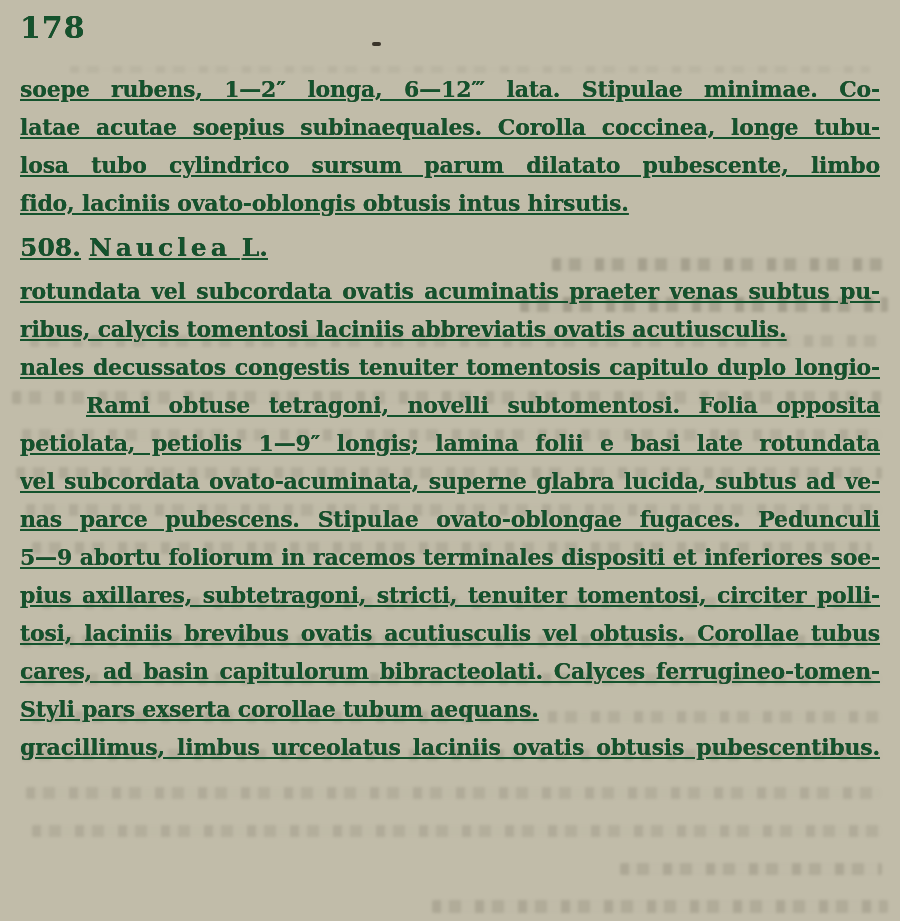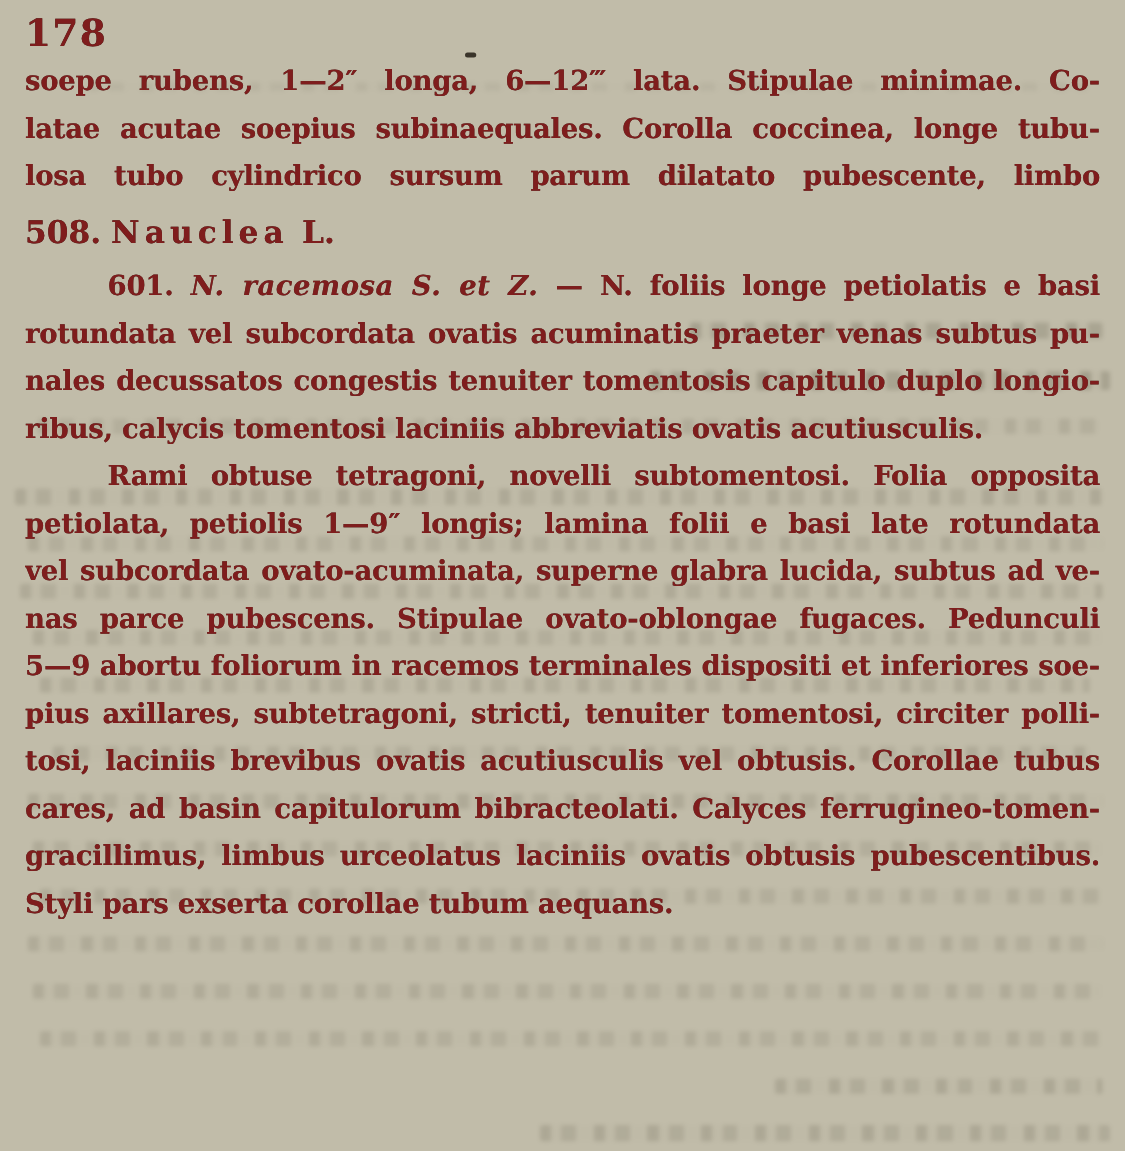--- a/index.html
+++ b/index.html
@@ -4,31 +4,31 @@
 <style>
   html, body { margin: 0; padding: 0; background: #888; }
   .page {
     position: relative;
     width: 900px;
     height: 921px;
     box-sizing: border-box;
     background: #c1bca9;
     overflow: hidden;
     font-family: "DejaVu Serif", "Liberation Serif", serif;
-    color: #7f1d1d;
+    color: #14532d;
     padding: 10px 20px 0 20px;
   }
   .pagenum {
     font-size: 30px;
     font-weight: bold;
     line-height: 36px;
     letter-spacing: 1px;
     text-shadow: 0 0 0.5px #2b261c;
   }
-  .content { margin-top: 0; position: relative; z-index: 2; }
+  .content { margin-top: 24px; position: relative; z-index: 2; text-decoration: underline; }
   .para { margin: 0; }
   .line {
     font-size: 22px;
     font-weight: bold;
     line-height: 38px;
     height: 38px;
     letter-spacing: -0.2px;
     text-align: justify;
     text-align-last: justify;
     white-space: normal;
@@ -76,49 +76,49 @@
 
   <div class="pagenum">178</div>
 
   <div class="content">
 
     <div class="para">
       <div>
           <div class="line">soepe rubens, 1—2″ longa, 6—12‴ lata. Stipulae minimae. Co-</div>
           <div class="line">latae acutae soepius subinaequales. Corolla coccinea, longe tubu-</div>
           <div class="line">losa tubo cylindrico sursum parum dilatato pubescente, limbo quinque-</div>
+          <div class="line last">fido, laciniis ovato-oblongis obtusis intus hirsutis.</div>
         </div>
     </div>
 
     <div class="genus-heading">
       <span>508.</span><span class="genus">Nauclea</span>
       <span class="author">L.</span>
     </div>
 
     <div class="para">
-      <div class="line indent"><span class="seg">601. </span><span class="seg bi">N. racemosa S. et Z.</span><span class="seg"> — N. foliis longe petiolatis e basi</span></div>
       <div>
           <div class="line">rotundata vel subcordata ovatis acuminatis praeter venas subtus pu-</div>
+          <div class="line last">ribus, calycis tomentosi laciniis abbreviatis ovatis acutiusculis.</div>
           <div class="line">nales decussatos congestis tenuiter tomentosis capitulo duplo longio-</div>
-          <div class="line last">ribus, calycis tomentosi laciniis abbreviatis ovatis acutiusculis.</div>
         </div>
     </div>
 
     <div class="para">
       <div>
           <div class="line indent">Rami obtuse tetragoni, novelli subtomentosi. Folia opposita longe</div>
           <div class="line">petiolata, petiolis 1—9″ longis; lamina folii e basi late rotundata</div>
           <div class="line">vel subcordata ovato-acuminata, superne glabra lucida, subtus ad ve-</div>
           <div class="line">nas parce pubescens. Stipulae ovato-oblongae fugaces. Pedunculi</div>
           <div class="line">5—9 abortu foliorum in racemos terminales dispositi et inferiores soe-</div>
           <div class="line">pius axillares, subtetragoni, stricti, tenuiter tomentosi, circiter polli-</div>
           <div class="line">tosi, laciniis brevibus ovatis acutiusculis vel obtusis. Corollae tubus</div>
           <div class="line">cares, ad basin capitulorum bibracteolati. Calyces ferrugineo-tomen-</div>
+          <div class="line last">Styli pars exserta corollae tubum aequans.</div>
           <div class="line">gracillimus, limbus urceolatus laciniis ovatis obtusis pubescentibus.</div>
-          <div class="line last">Styli pars exserta corollae tubum aequans.</div>
         </div>
     </div>
 
   </div>
 <div class="artifact" style="top: 66px; left: 70px; width: 800px; height: 7px; opacity: 0.16;"></div>
     <div class="artifact" style="top: 258px; left: 552px; width: 330px; height: 13px; opacity: 0.5;"></div>
     <div class="artifact" style="top: 297px; left: 520px; width: 368px; height: 15px; opacity: 0.55;"></div>
     <div class="artifact" style="top: 335px; left: 30px; width: 850px; height: 12px; opacity: 0.28;"></div>
     <div class="artifact" style="top: 391px; left: 12px; width: 870px; height: 13px; opacity: 0.34;"></div>
     <div class="artifact" style="top: 429px; left: 22px; width: 860px; height: 12px; opacity: 0.3;"></div>

